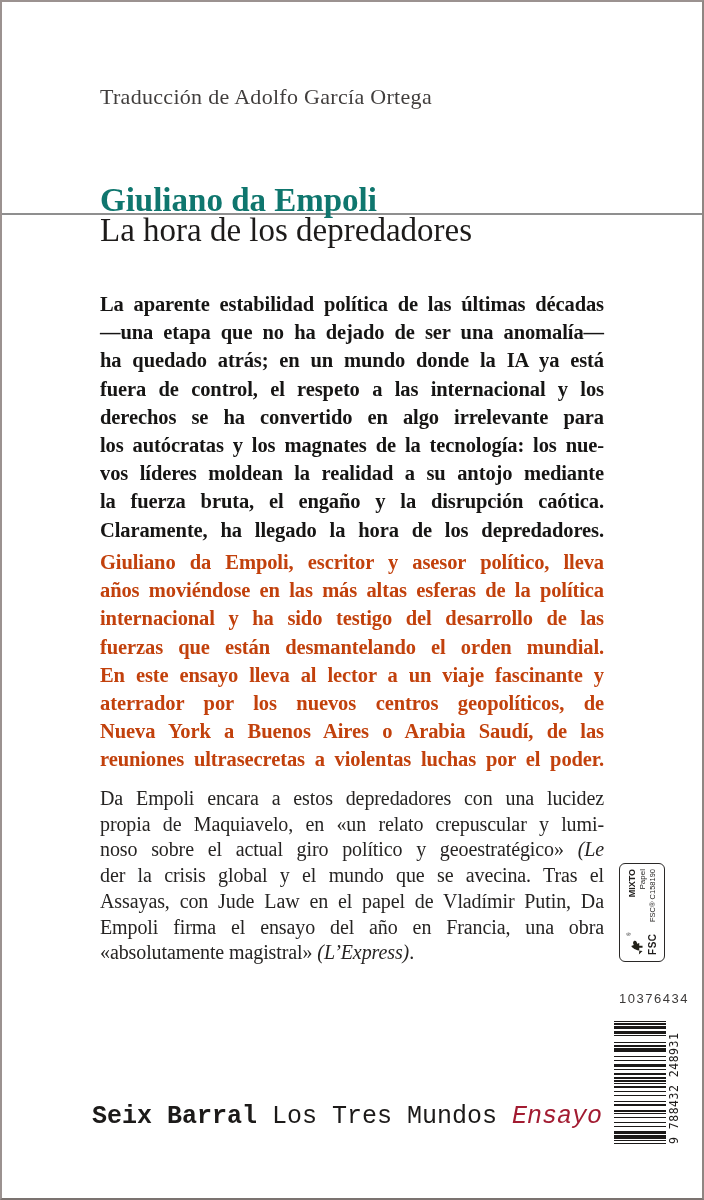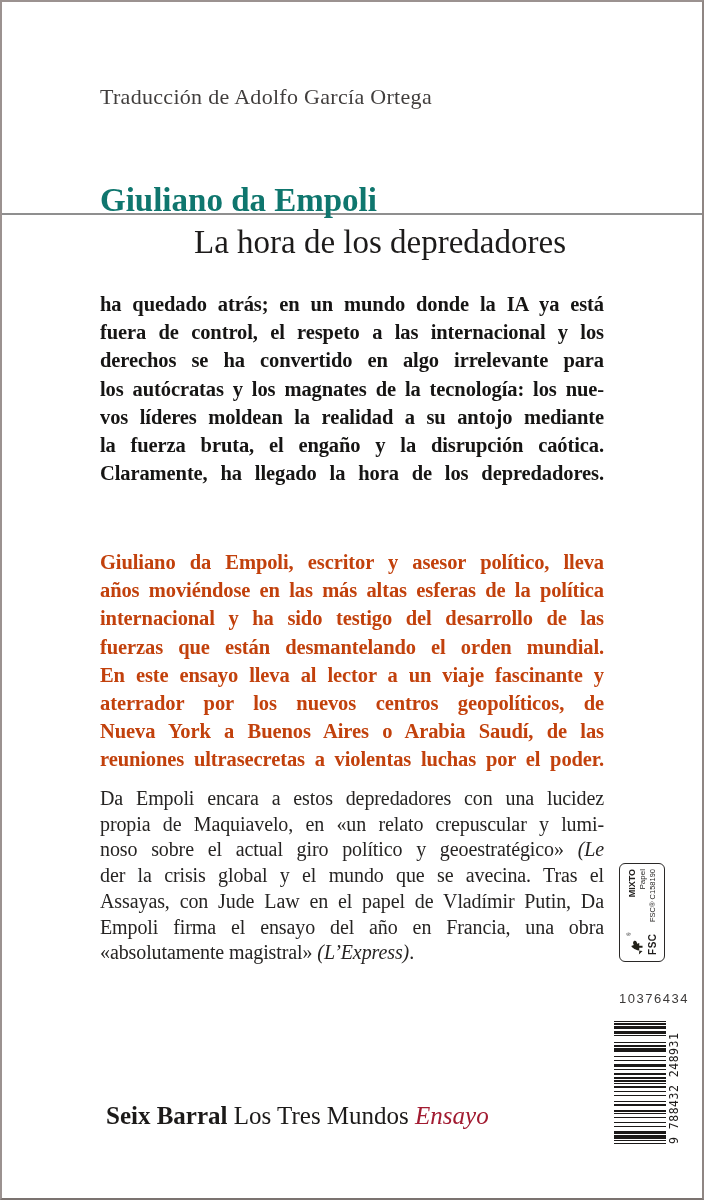--- a/index.html
+++ b/index.html
@@ -22,22 +22,22 @@
   .rule{
     left:0;top:211px;width:700px;height:2px;
     background:#8f8f8f;z-index:1;
   }
   .author{
     left:98px;top:180px;width:560px;
     font-size:33px;font-weight:700;line-height:36px;
     z-index:2;
   }
   .booktitle{
-    left:98px;top:221px;width:560px;
-    font-size:33px;font-weight:400;line-height:38px;color:#1d1b1a;text-align:center;
+    left:98px;top:209px;width:560px;
+    font-size:33px;font-weight:400;line-height:38px;color:#1d1b1a;
   }
   .para{left:98px;width:504px;}
   .para .ln{
     text-align:justify;
     text-align-last:justify;
     white-space:normal;
     overflow:visible;
   }
   .para .ln.end{text-align-last:left;}
   .p-black{
@@ -46,22 +46,22 @@
   }
   .p-red{
     top:546px;font-size:20.5px;font-weight:700;
     line-height:28.2px;letter-spacing:-0.1px;
   }
   .p-review{
     top:784px;font-size:20px;font-weight:400;
     line-height:25.7px;color:#262423;letter-spacing:-0.1px;
   }
   .imprint{
-    left:104px;top:1100px;width:500px;
-    font-size:25px;color:#1c1a19;white-space:nowrap;
+    left:90px;top:1100px;width:500px;
+    font-size:25px;color:#1c1a19;white-space:nowrap;font-family:Liberation Mono, monospace;
   }
   .imprint .pub{font-weight:700;}
   .imprint .genre{font-style:italic;}
 
   
   .fsc-outer{left:617px;top:861px;width:46px;height:99px;}
   .fsc-inner{
     width:99px;height:46px;
     transform:rotate(-90deg) translateX(-99px);
     transform-origin:0 0;
@@ -110,20 +110,22 @@
 
   <div class="abs translator">Traducción de Adolfo García Ortega</div>
 
   <div class="abs rule"></div>
 
   <div class="abs author" style="color: #0f766e;">Giuliano da Empoli</div>
 
   <div class="abs booktitle">La hora de los depredadores</div>
 
   <div class="abs para p-black">
+      <div class="ln">La aparente estabilidad política de las últimas décadas</div>
+      <div class="ln">—una etapa que no ha dejado de ser una anomalía—</div>
       <div class="ln">ha quedado atrás; en un mundo donde la IA ya está</div>
       <div class="ln">fuera de control, el respeto a las internacional y los</div>
       <div class="ln">derechos se ha convertido en algo irrelevante para</div>
       <div class="ln">los autócratas y los magnates de la tecnología: los nue-</div>
       <div class="ln">vos líderes moldean la realidad a su antojo mediante</div>
       <div class="ln">la fuerza bruta, el engaño y la disrupción caótica.</div>
       <div class="ln">Claramente, ha llegado la hora de los depredadores.</div>
     </div>
 
   <div class="abs para p-red" style="color: #c2410c;">

